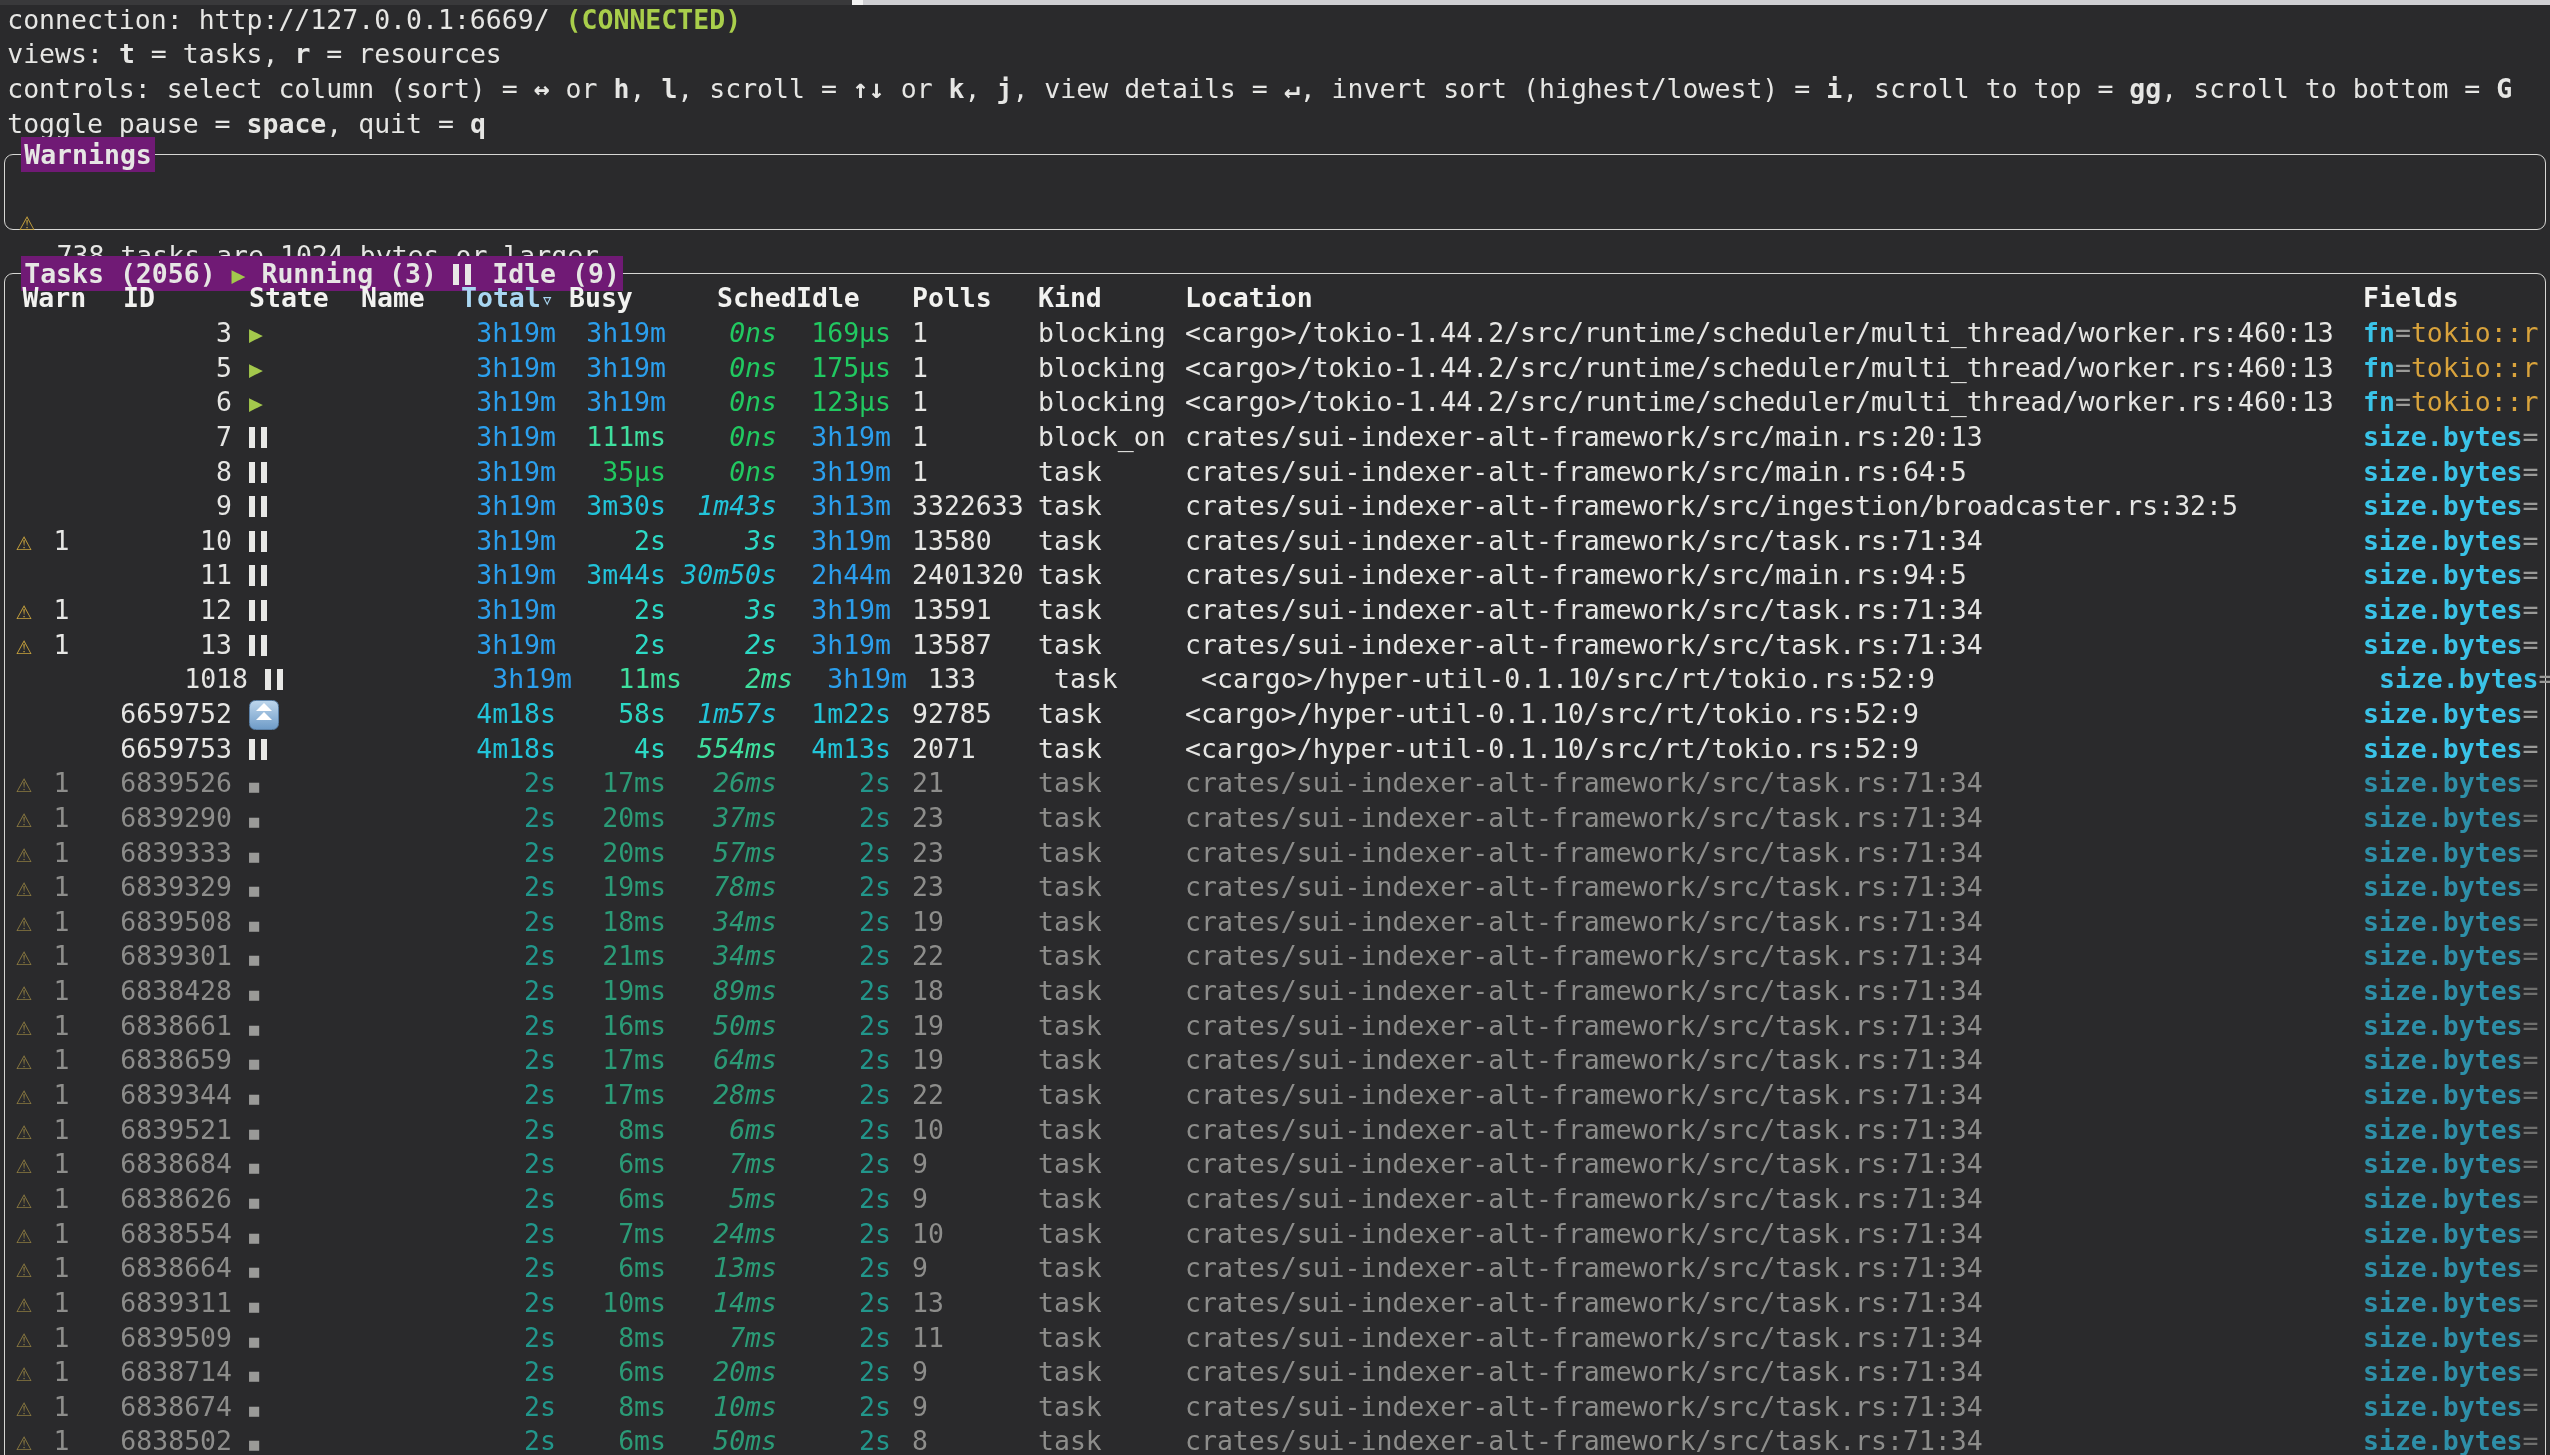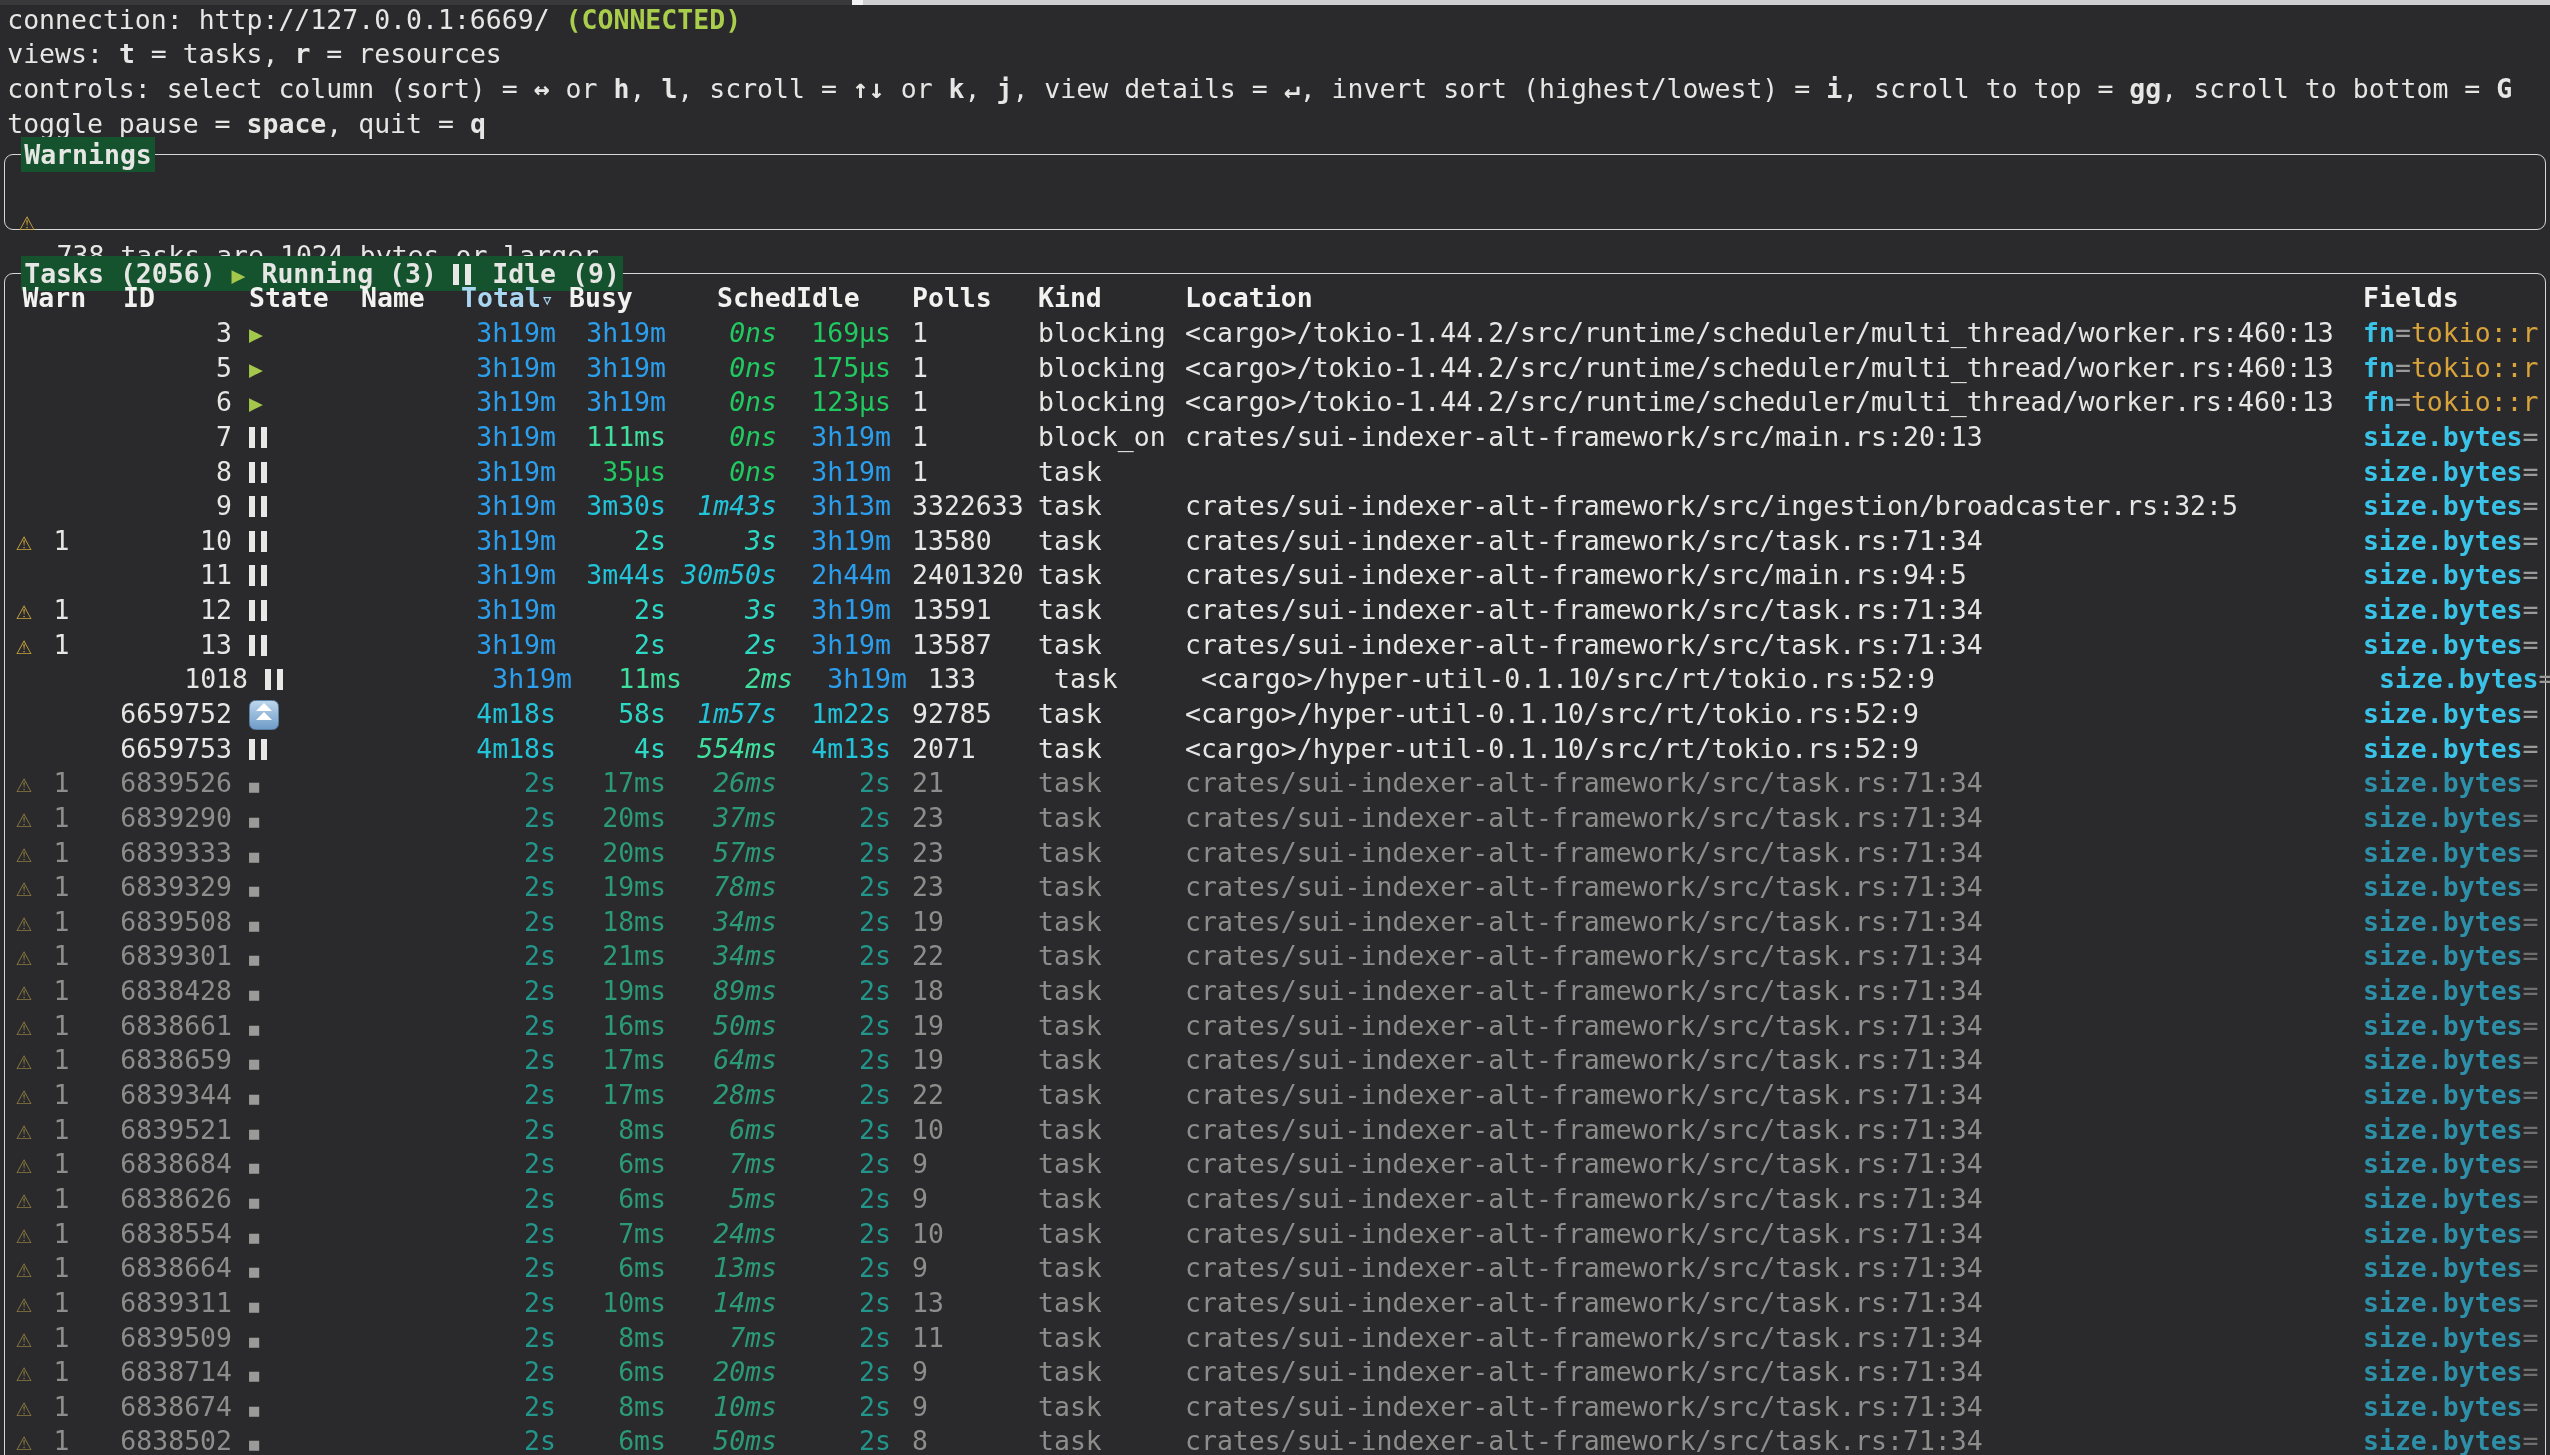--- a/index.html
+++ b/index.html
@@ -18,21 +18,21 @@
   .chrome.light{left:863px;width:1687px;background:#cfcfd2;}
 
   .hline{position:absolute;left:7.2px;white-space:pre;height:35px;}
   .run{white-space:pre;}
 
   .panel{
     position:absolute;border:1.8px solid #d6d6d4;border-radius:9px;
     background:transparent;
   }
   .panel-title{
-    position:absolute;top:-18px;left:16px;background:#14532d;
+    position:absolute;top:-18px;left:16px;background:#701a75;
     padding:0 3.6px;font-weight:bold;white-space:pre;height:35px;
   }
   #warnings-box{left:3.6px;top:154px;width:2540px;height:74px;}
   #tasks-box{left:3.6px;top:273px;width:2540px;height:1190px;}
 
   .warn-item{position:absolute;top:12.6px;left:0;white-space:pre;}
   .warn-item .ic{position:absolute;left:14.4px;color:#c7a23d;}
   .warn-item .txt{position:absolute;left:52px;white-space:pre;}
 
   .thead{position:absolute;top:280px;left:0;width:2550px;height:35px;font-weight:bold;color:#f2f2f0;}
@@ -176,20 +176,21 @@
     </div>
     <div class="trow" style="top: 139px;">
       <span class="c c-id">8</span>
       <span class="c c-state"><span class="pause-ic"><i></i><i></i></span></span>
       <span class="c c-total"><span class="dur-h">3h19m</span></span>
       <span class="c c-busy"><span class="dur-us">35µs</span></span>
       <span class="c c-sched"><span class="dur-ns">0ns</span></span>
       <span class="c c-idle"><span class="dur-h">3h19m</span></span>
       <span class="c c-polls">1</span>
       <span class="c c-kind">task</span>
+      <span class="c c-loc">crates/sui-indexer-alt-framework/src/main.rs:64:5</span>
       <span class="c c-fields"><span class="f-key">size.bytes</span><span class="f-eq">=</span></span>
     </div>
     <div class="trow" style="top: 173px;">
       <span class="c c-id">9</span>
       <span class="c c-state"><span class="pause-ic"><i></i><i></i></span></span>
       <span class="c c-total"><span class="dur-h">3h19m</span></span>
       <span class="c c-busy"><span class="dur-m">3m30s</span></span>
       <span class="c c-sched"><span class="dur-m">1m43s</span></span>
       <span class="c c-idle"><span class="dur-h">3h13m</span></span>
       <span class="c c-polls">3322633</span>

